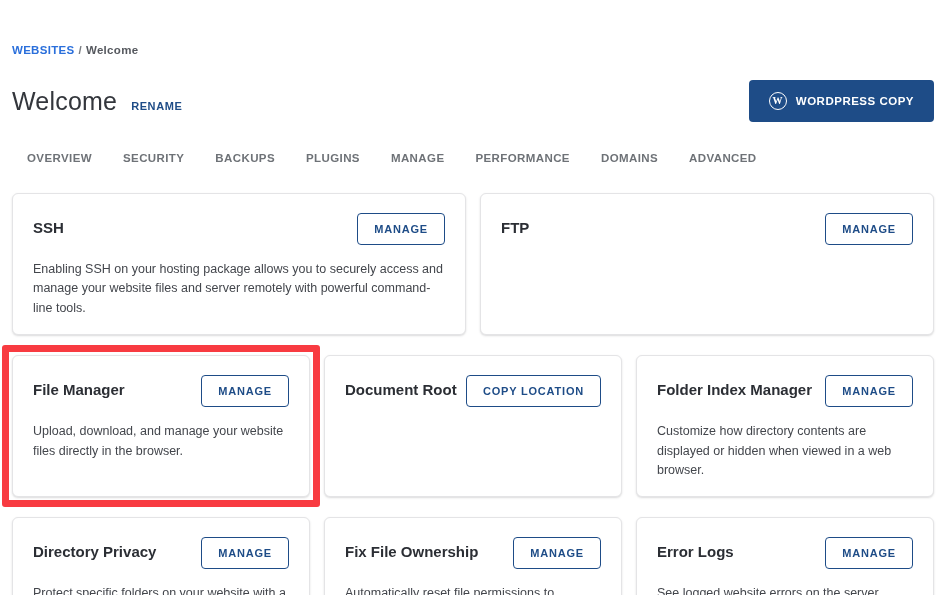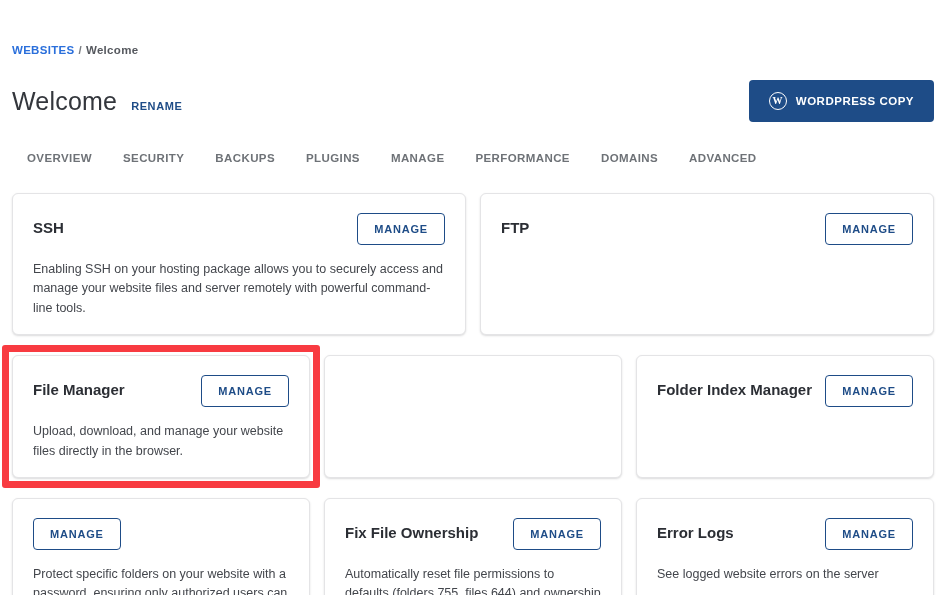--- a/index.html
+++ b/index.html
@@ -141,36 +141,42 @@
       <div class="card">
         <div class="card-head">
           <div class="card-title">File Manager</div>
           <button class="manage-btn">MANAGE</button>
         </div>
         <div class="card-desc">Upload, download, and manage your website files directly in the browser.</div>
       </div>
     </div>
     <div class="card-wrap">
       <div class="card">
+        <div class="card-head">
+          <div class="card-title">Document Root</div>
+          <button class="manage-btn">COPY LOCATION</button>
+        </div>
       </div>
     </div>
     <div class="card-wrap">
       <div class="card">
         <div class="card-head">
           <div class="card-title">Folder Index Manager</div>
           <button class="manage-btn">MANAGE</button>
         </div>
+        <div class="card-desc">Customize how directory contents are displayed or hidden when viewed in a web browser.</div>
       </div>
     </div>
   </div>
 
   <div class="grid cols-3 short">
     <div class="card-wrap">
       <div class="card">
         <div class="card-head">
+          <div class="card-title">Directory Privacy</div>
           <button class="manage-btn">MANAGE</button>
         </div>
         <div class="card-desc">Protect specific folders on your website with a password, ensuring only authorized users can access them.</div>
       </div>
     </div>
     <div class="card-wrap">
       <div class="card">
         <div class="card-head">
           <div class="card-title">Fix File Ownership</div>
           <button class="manage-btn">MANAGE</button>

